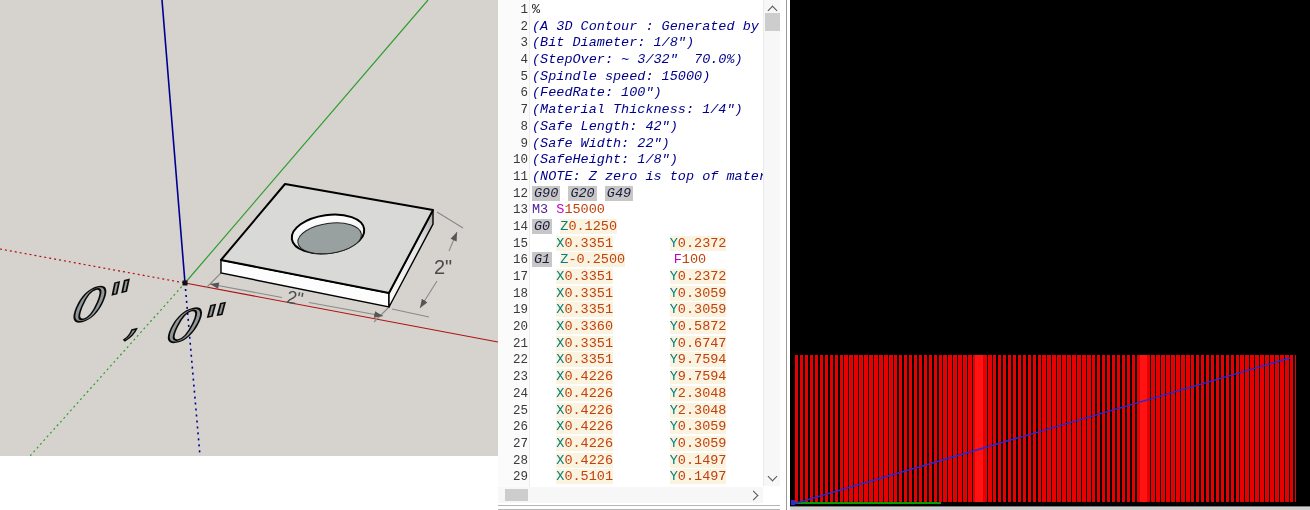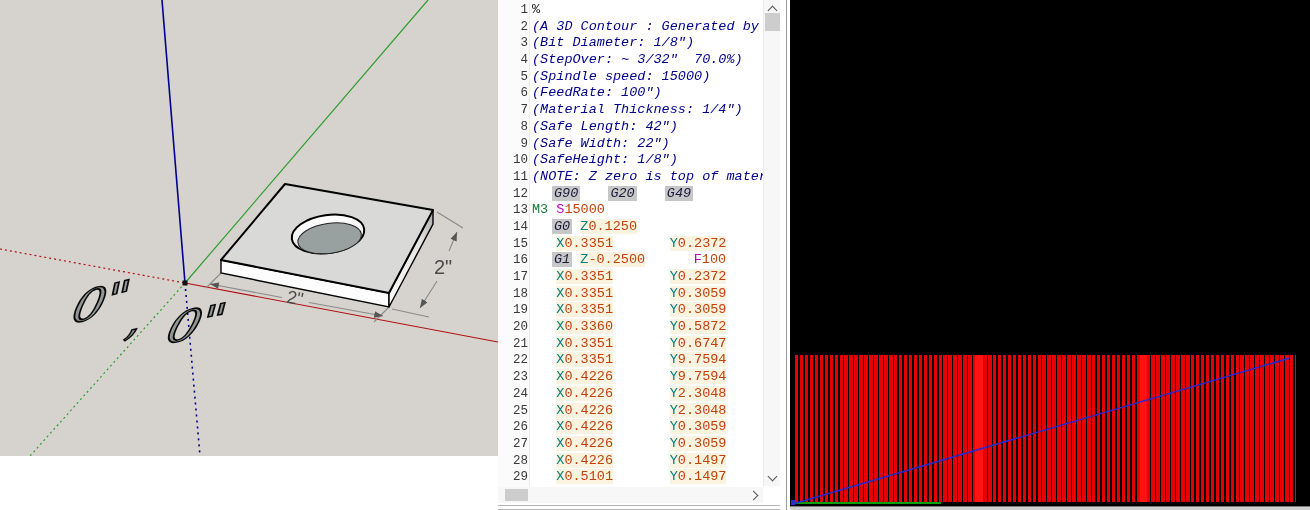--- a/index.html
+++ b/index.html
@@ -18,22 +18,22 @@
   #code-lines{position:absolute;left:0;top:2px;width:265px;height:485px;overflow:hidden;
               font-family:"Liberation Mono","DejaVu Sans Mono",monospace;font-size:13.5px;
               line-height:16.7px;white-space:pre;}
   .cl{display:flex;height:16.7px;}
   .ln{display:inline-block;width:30px;flex:0 0 30px;text-align:right;color:#3a3a3a;
       font-size:12.5px;}
   .ct{margin-left:4px;}
   .sg{white-space:pre;}
   .pl{color:#1a1a1a;}
   .cm{color:#00008b;font-style:italic;}
-  .gw{color:#1a1a3a;font-style:italic;background:#c7c7c7;padding:0 2px;margin-left:20px;}
-  .mw{color:#15803d;text-align:right;}
+  .gw{color:#1a1a3a;font-style:italic;background:#c7c7c7;padding:0 2px;}
+  .mw{color:#4c1d95;text-align:right;}
   .sA{color:#008080;}
   .fA{color:#c000c0;}
   .nm{color:#c2410c;}
   .hl{background:#faf3df;}
 
   
   #vscroll{position:absolute;left:265px;top:0;width:17px;height:486px;background:#f7f7f7;
            border-left:1px solid #ebebeb;}
   #vscroll .btn{position:absolute;left:0;width:17px;height:17px;background:#f7f7f7;}
   #vscroll-thumb{position:absolute;left:1px;top:13px;width:15px;height:18px;background:#cdcdcd;}

